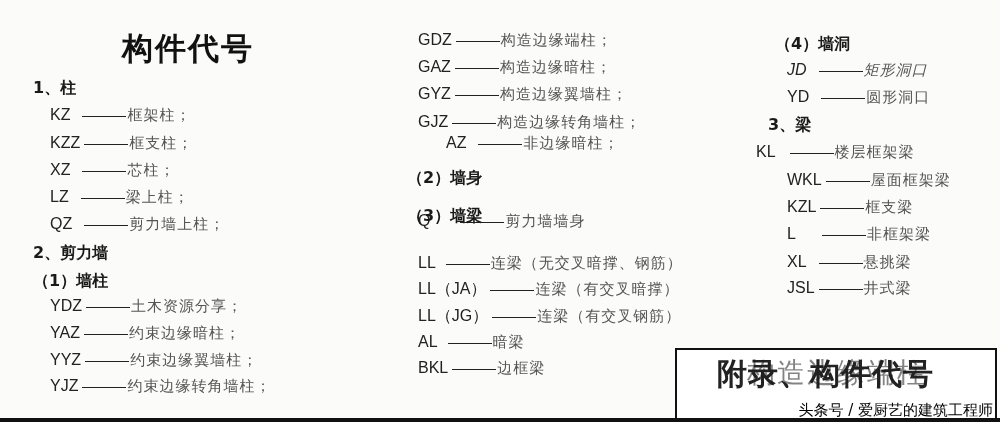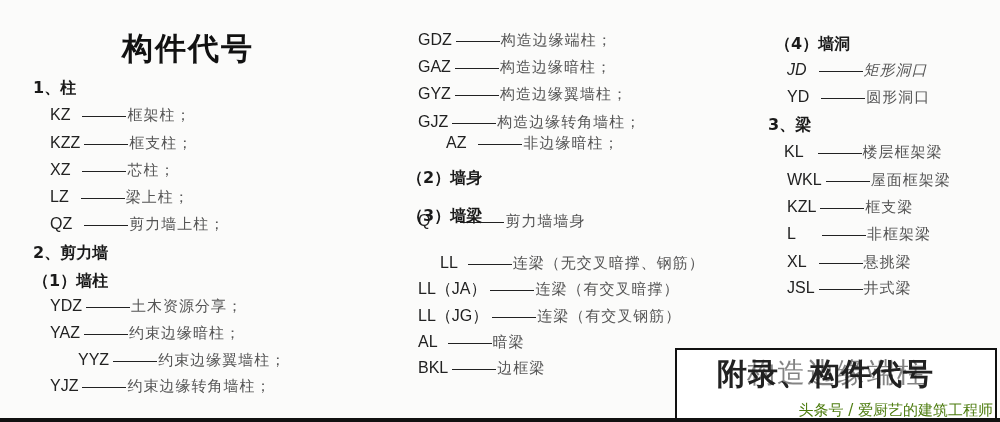--- a/index.html
+++ b/index.html
@@ -28,21 +28,21 @@
   }
   .box .overlay {
     position:absolute; left:40px; top:4px; font-size:30px; font-weight:bold;
     font-family:"DejaVu Sans", "Liberation Sans", sans-serif; color:#222; letter-spacing:1px;
   }
   .box .overlay2 {
     position:absolute; left:70px; top:4px; font-size:28px;
     font-family:"DejaVu Serif", serif; color:rgba(30,30,30,0.55); letter-spacing:2px;
   }
   .box .credit {
-    position:absolute; right:2px; bottom:2px; font-size:15px; color:#4d7c0f;
+    position:absolute; right:2px; bottom:2px; font-size:15px; color:#000000;
     font-family:"DejaVu Sans", "Liberation Sans", sans-serif;
   }
   .bottom-line { position:absolute; left:0; top:418px; width:1000px; height:4px; background:#111; }
 </style>
 </head>
 <body>
 
 <div class="abs title" style="left:122px;top:28px;">构件代号</div>
 
 <div class="abs head" style="left:33px;top:78px;">1、柱</div>
@@ -51,45 +51,45 @@
 <div class="abs entry" style="left:50px;top:134px;"><span class="code">KZZ</span><span class="dash"></span><span class="desc">框支柱；</span></div>
 <div class="abs entry" style="left:50px;top:161px;"><span class="code">XZ</span><span class="dash" style="margin-left:12px"></span><span class="desc">芯柱；</span></div>
 <div class="abs entry" style="left:50px;top:188px;"><span class="code">LZ</span><span class="dash" style="margin-left:12px"></span><span class="desc">梁上柱；</span></div>
 <div class="abs entry" style="left:50px;top:215px;"><span class="code">QZ</span><span class="dash" style="margin-left:12px"></span><span class="desc">剪力墙上柱；</span></div>
 
 <div class="abs head" style="left:33px;top:243px;">2、剪力墙</div>
 <div class="abs head" style="left:33px;top:271px;">（1）墙柱</div>
 
 <div class="abs entry" style="left:50px;top:297px;"><span class="code">YDZ</span><span class="dash"></span><span class="desc">土木资源分享；</span></div>
 <div class="abs entry" style="left:50px;top:324px;"><span class="code">YAZ</span><span class="dash"></span><span class="desc">约束边缘暗柱；</span></div>
-<div class="abs entry" style="left:50px;top:351px;margin-left:28px;"><span class="code">YYZ</span><span class="dash"></span><span class="desc">约束边缘翼墙柱；</span></div>
+<div class="abs entry" style="left:50px;top:351px;"><span class="code">YYZ</span><span class="dash"></span><span class="desc">约束边缘翼墙柱；</span></div>
 <div class="abs entry" style="left:50px;top:377px;"><span class="code">YJZ</span><span class="dash"></span><span class="desc">约束边缘转角墙柱；</span></div>
 
 <div class="abs entry" style="left:418px;top:31px;"><span class="code">GDZ</span><span class="dash"></span><span class="desc">构造边缘端柱；</span></div>
 <div class="abs entry" style="left:418px;top:58px;"><span class="code">GAZ</span><span class="dash"></span><span class="desc">构造边缘暗柱；</span></div>
 <div class="abs entry" style="left:418px;top:85px;"><span class="code">GYZ</span><span class="dash"></span><span class="desc">构造边缘翼墙柱；</span></div>
 <div class="abs entry" style="left:418px;top:113px;"><span class="code">GJZ</span><span class="dash"></span><span class="desc">构造边缘转角墙柱；</span></div>
 <div class="abs entry" style="left:418px;top:134px;margin-left:28px;"><span class="code">AZ</span><span class="dash" style="margin-left:12px"></span><span class="desc">非边缘暗柱；</span></div>
 
 <div class="abs head" style="left:407px;top:168px;">（2）墙身</div>
 <div class="abs entry" style="left:418px;top:212px;"><span class="code">Q</span><span class="dash" style="margin-left:30px"></span><span class="desc">剪力墙墙身</span></div>
 
 <div class="abs head" style="left:407px;top:206px;">（3）墙梁</div>
-<div class="abs entry" style="left:440px;top:254px;"><span class="code">LL</span><span class="dash" style="margin-left:10px"></span><span class="desc">连梁（无交叉暗撑、钢筋）</span></div>
+<div class="abs entry" style="left:418px;top:254px;"><span class="code">LL</span><span class="dash" style="margin-left:10px"></span><span class="desc">连梁（无交叉暗撑、钢筋）</span></div>
 <div class="abs entry" style="left:418px;top:280px;"><span class="code">LL（JA）</span><span class="dash"></span><span class="desc">连梁（有交叉暗撑）</span></div>
 <div class="abs entry" style="left:418px;top:307px;"><span class="code">LL（JG）</span><span class="dash"></span><span class="desc">连梁（有交叉钢筋）</span></div>
 <div class="abs entry" style="left:418px;top:333px;"><span class="code">AL</span><span class="dash" style="margin-left:10px"></span><span class="desc">暗梁</span></div>
 <div class="abs entry" style="left:418px;top:359px;"><span class="code">BKL</span><span class="dash"></span><span class="desc">边框梁</span></div>
 
 <div class="abs head" style="left:775px;top:34px;text-align:right;">（4）墙洞</div>
 <div class="abs entry" style="left:787px;top:61px;font-style:italic;"><span class="code">JD</span><span class="dash" style="margin-left:12px"></span><span class="desc">矩形洞口</span></div>
 <div class="abs entry" style="left:787px;top:88px;"><span class="code">YD</span><span class="dash" style="margin-left:12px"></span><span class="desc">圆形洞口</span></div>
 
 <div class="abs head" style="left:768px;top:115px;">3、梁</div>
-<div class="abs entry" style="left:784px;top:143px;text-align:right;"><span class="code">KL</span><span class="dash" style="margin-left:14px"></span><span class="desc">楼层框架梁</span></div>
+<div class="abs entry" style="left:756px;top:143px;text-align:right;"><span class="code">KL</span><span class="dash" style="margin-left:14px"></span><span class="desc">楼层框架梁</span></div>
 <div class="abs entry" style="left:787px;top:171px;"><span class="code">WKL</span><span class="dash"></span><span class="desc">屋面框架梁</span></div>
 <div class="abs entry" style="left:787px;top:198px;"><span class="code">KZL</span><span class="dash"></span><span class="desc">框支梁</span></div>
 <div class="abs entry" style="left:787px;top:225px;"><span class="code">L</span><span class="dash" style="margin-left:26px"></span><span class="desc">非框架梁</span></div>
 <div class="abs entry" style="left:787px;top:253px;"><span class="code">XL</span><span class="dash" style="margin-left:12px"></span><span class="desc">悬挑梁</span></div>
 <div class="abs entry" style="left:787px;top:279px;"><span class="code">JSL</span><span class="dash"></span><span class="desc">井式梁</span></div>
 
 <div class="box">
   <div class="overlay">附录、构件代号</div>
   <div class="overlay2">构造边缘端柱</div>
   <div class="credit">头条号 / 爱厨艺的建筑工程师</div>

